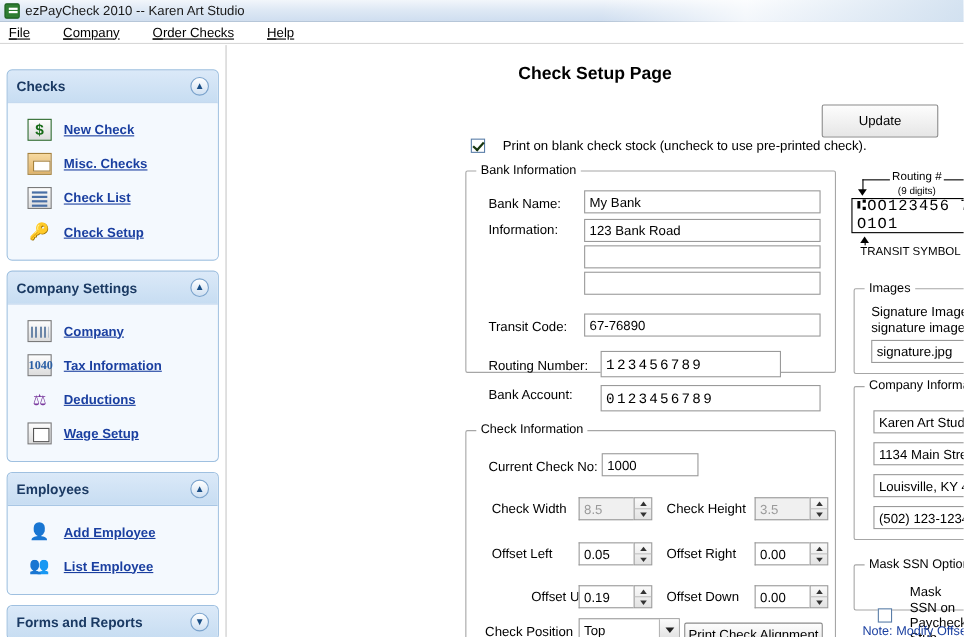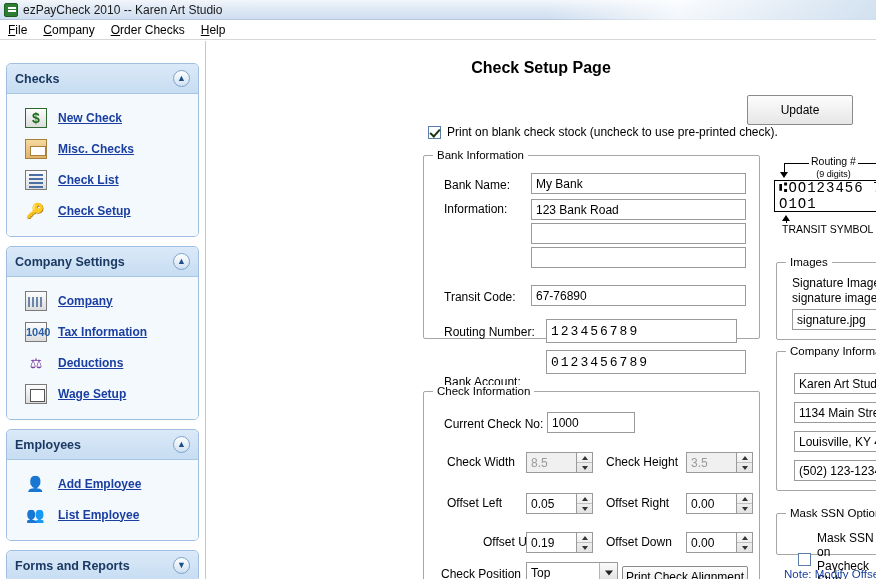--- a/index.html
+++ b/index.html
@@ -46,21 +46,22 @@
   }
 
   
   #menubar {
     height: 20px;
     background: #ffffff;
     border-bottom: 1px solid #d7d7d7;
     display: flex;
     align-items: center;
     padding-left: 6px;
-    gap: 12px;
+    gap: 26px;
+    text-decoration: underline;
   }
   #menubar .menu-item { font-size: 12px; color: #000; padding: 1px 2px; cursor: default; }
   #menubar .menu-item u { text-decoration: underline; }
 
   
   #content {
     position: absolute;
     top: 41px; left: 0; right: 0; bottom: 0;
     display: flex;
   }
@@ -128,21 +129,21 @@
     content:""; position:absolute; left:3px; top:3px; right:3px; height:2px;
     background:#4a6fa5; box-shadow:0 4px 0 #4a6fa5, 0 8px 0 #4a6fa5, 0 12px 0 #4a6fa5;
   }
   .ico.misc { background: linear-gradient(to bottom,#f6d9a0,#e0b36a); border-color:#a5813c;}
   .ico.misc:after { content:""; position:absolute; left:4px; top:6px; width:14px; height:8px; background:#fff; border:1px solid #a5813c;}
   .ico.key { border:none; background:none; color:#3b6ea5; font-size:15px; line-height:20px; text-align:center;}
   .ico.bank:after {
     content:""; position:absolute; left:2px; top:5px; right:2px; height:10px;
     background: repeating-linear-gradient(to right,#6b86a8 0 2px, transparent 2px 4px);
   }
-  .ico.tax { color:#2a5fa5; font-size:11px; text-align:center; line-height:18px; font-weight:bold;}
+  .ico.tax { color:#2a5fa5; font-size:11px; text-align:center; line-height:18px; font-weight:bold;font-family:Liberation Serif, serif;}
   .ico.ded { border:none; background:none; color:#7a3a9e; font-size:14px; line-height:20px; text-align:center;}
   .ico.wage:after { content:""; position:absolute; left:4px; top:4px; width:13px; height:11px; border:1px solid #555; background:#fff;}
   .ico.person { border:none; background:none; color:#2b5b96; font-size:15px; line-height:20px; text-align:center;}
 
   
   #main {
     flex: 1;
     background: #ffffff;
     border-left: 1px solid #c8c8c8;
     position: relative;
@@ -161,21 +162,21 @@
     background: linear-gradient(to bottom,#fdfdfd,#e6e6e6);
     border: 1px solid #8a8a8a;
     border-radius: 2px;
     font-size: 12px;
     text-align: center;
     line-height: 28px;
   }
   .chkline {
     position: absolute;
     left: 222px; top: 84px;
-    display: flex; align-items: center; gap: 6px;
+    display: flex; align-items: center; gap: 16px;
     font-size: 12px;
   }
   .cbox {
     width: 13px; height: 13px; border: 1px solid #5a7ea8; background: #fff;
     position: relative; flex: 0 0 auto;
   }
   .cbox.checked:after {
     content: "";
     position: absolute; left: 3px; top: 0px;
     width: 4px; height: 8px;
@@ -396,23 +397,23 @@
     <input class="txt" style="left: 325px; top: 132px; width: 215px;" value="My Bank">
     <div class="fieldlabel" style="left:238px; top:161px;">Information:</div>
     <input class="txt" style="left: 325px; top: 158px; width: 215px;" value="123 Bank Road">
     <input class="txt" style="left: 325px; top: 182px; width: 215px;" value="">
     <input class="txt" style="left: 325px; top: 206px; width: 215px;" value="">
 
     <div class="fieldlabel" style="left:238px; top:249px;">Transit Code:</div>
     <input class="txt" style="left: 325px; top: 244px; width: 215px;" value="67-76890">
 
     <div class="fieldlabel" style="left:238px; top:284px;">Routing Number:</div>
-    <input class="txt mono" style="left: 340px; top: 278px; width: 191px; height: 24px;" value="123456789">
-
-    <div class="fieldlabel" style="left:238px; top:334px;">Bank Account:</div>
+    <input class="txt mono" style="left: 340px; top: 278px; width: 164px; height: 24px;" value="123456789">
+
+    <div class="fieldlabel" style="left:238px; top:311px;">Bank Account:</div>
     <input class="txt mono" style="left: 340px; top: 309px; width: 200px; height: 24px;" value="0123456789">
 
     <div class="group" style="left:217px; top:350px; width:337px; height:210px;">
       <div class="legend">Check Information</div>
     </div>
     <div class="fieldlabel" style="left:238px; top:376px;">Current Check No:</div>
     <input class="txt" style="left: 341px; top: 371px; width: 88px;" value="1000">
 
     <div class="fieldlabel" style="left:241px; top:414px;">Check Width</div>
     <div class="spin" style="left:320px; top:411px;align-items:center;">

